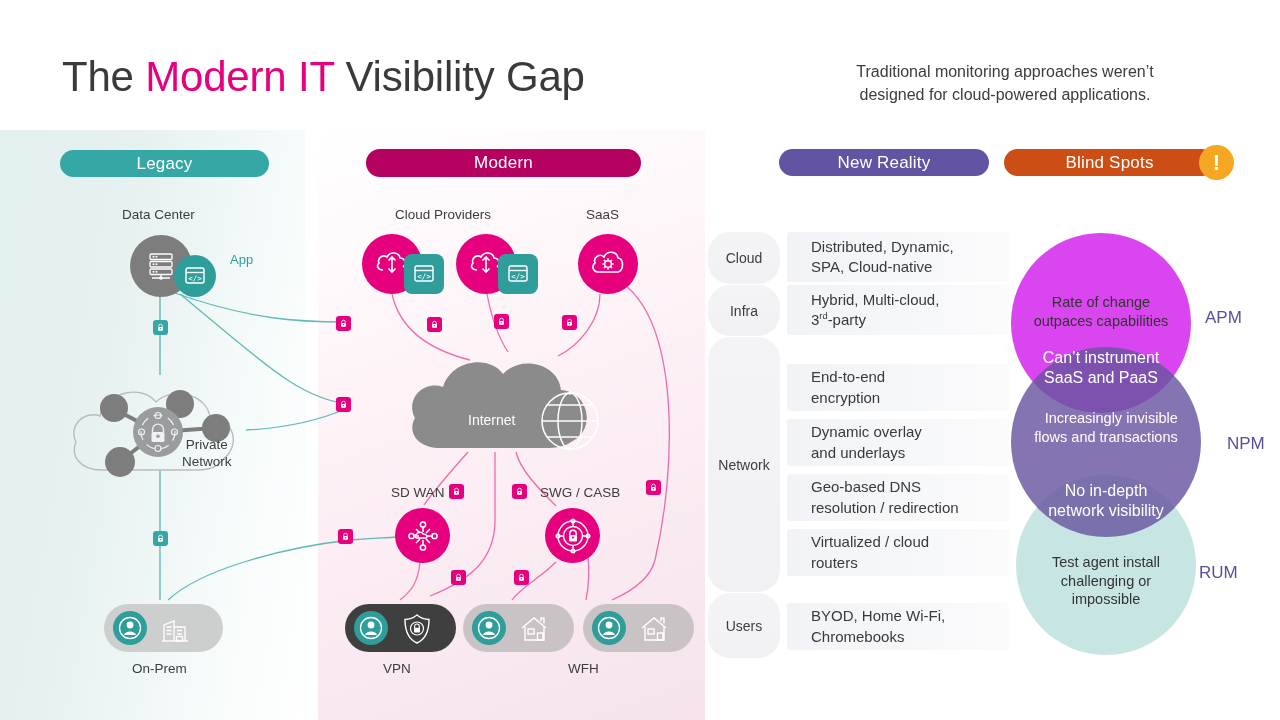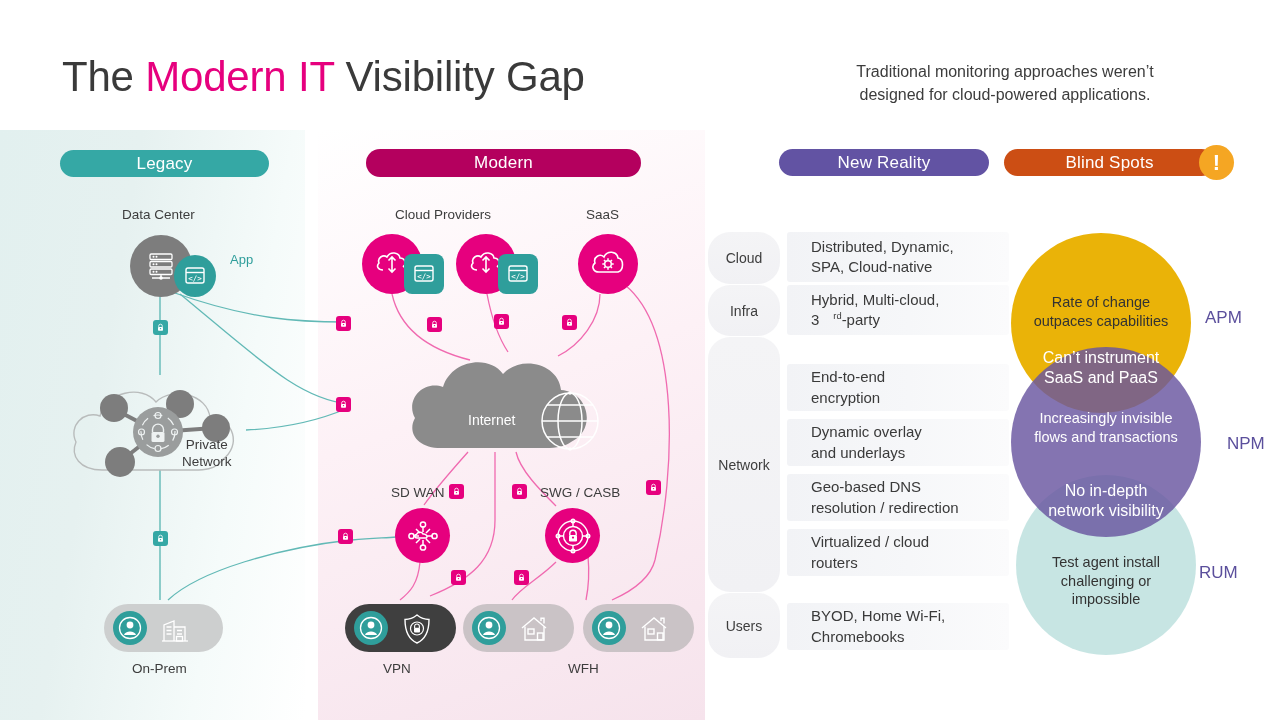--- a/index.html
+++ b/index.html
@@ -74,26 +74,26 @@
   }
   .rrow{
     position:absolute;left:787px;width:222px;
     background:linear-gradient(90deg,#f2f3f6 0%,#f6f7f9 55%,#fbfbfc 100%);
     border-radius:3px;
     display:flex;align-items:center;
     padding-left:24px;box-sizing:border-box;
     font-size:15px;line-height:1.35;color:#3a3a3a;
   }
   .rrow span{display:block;}
-  sup{font-size:.62em;vertical-align:super;margin-left:14px;}
+  sup{font-size:.62em;vertical-align:super;}
 
   
   .venn{position:absolute;border-radius:50%;display:flex;align-items:center;justify-content:center;
         text-align:center;line-height:1.28;}
-  .venn-apm{left:1011px;top:233px;width:180px;height:180px;background:#eab308;
+  .venn-apm{left:1011px;top:233px;width:180px;height:180px;background:#d946ef;
             font-size:14.5px;color:#333;}
   .venn-npm{left:1011px;top:347px;width:190px;height:190px;background:rgba(105,86,160,.82);
             color:#fff;font-size:14.5px;}
   .venn-rum{left:1016px;top:475px;width:180px;height:180px;background:rgba(191,225,223,.88);
             font-size:14.5px;color:#333;}
   .venn-lens{position:absolute;text-align:center;line-height:1.28;font-size:16px;}
   .venn-tag{position:absolute;font-size:17px;color:#5b4f9c;}
 </style>
 </head>
 <body>
@@ -547,21 +547,21 @@
     </div>
   </div>
   <div class="venn venn-rum">
     <div style="margin-top:32px;">
       <div>Test agent install</div>
       <div>challenging or</div>
       <div>impossible</div>
     </div>
   </div>
   <div class="venn venn-npm">
-    <div style="margin-top:-28px;">
+    <div style="margin-top:-28px;text-align:right;">
       <div>Increasingly invisible</div>
       <div>flows and transactions</div>
     </div>
   </div>
 
   <div class="venn-lens" style="left:1016px;top:348px;width:170px;color:#fff;">
     <div>Can’t instrument</div>
     <div>SaaS and PaaS</div>
   </div>
   <div class="venn-lens" style="left:1021px;top:481px;width:170px;color:#fff;">

